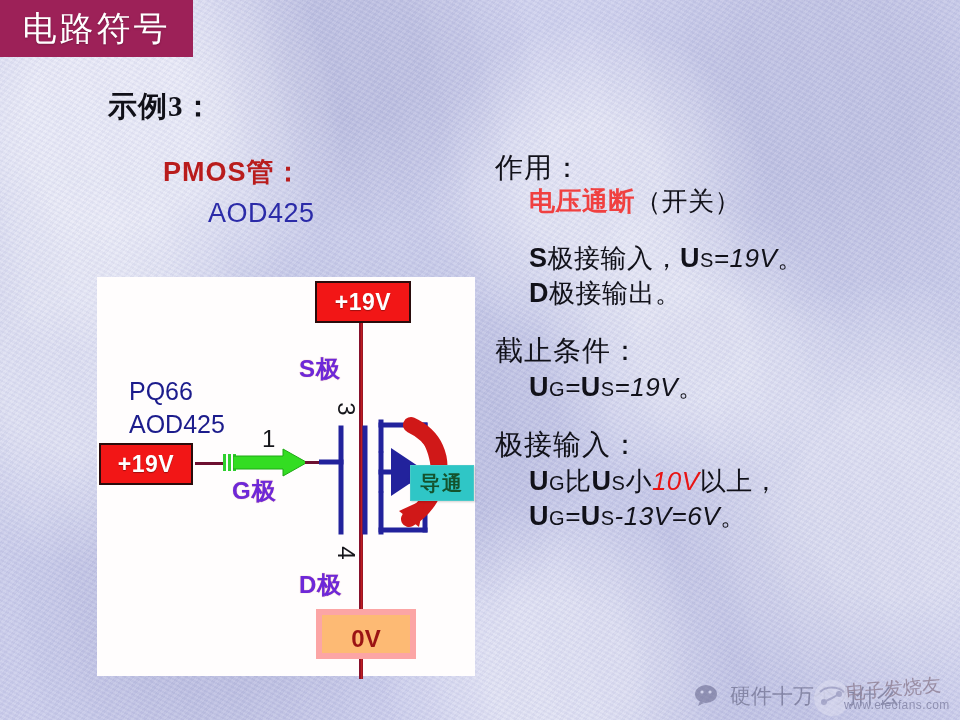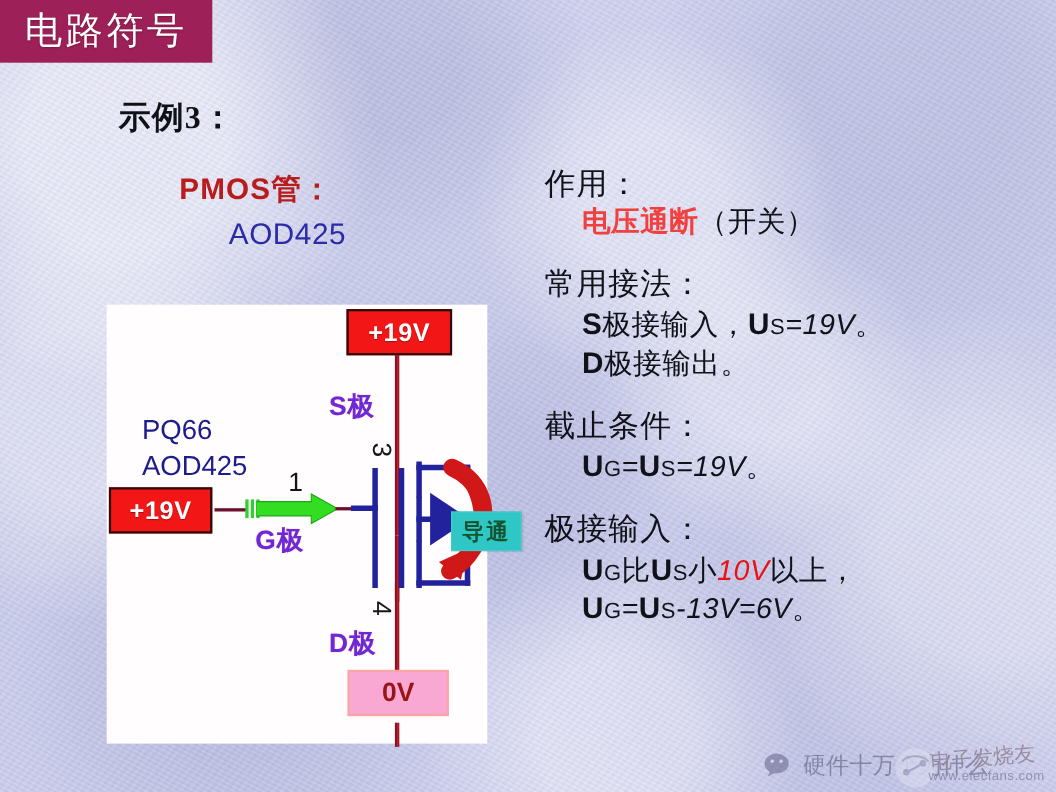--- a/index.html
+++ b/index.html
@@ -81,40 +81,40 @@
   .blk .sub.tight{margin-top:2px;}
   .red{color:#f04040;font-weight:bold;}
   .red-strong{color:#e81414;font-weight:bold;}
   .symu{font-family:"Liberation Sans","DejaVu Sans",sans-serif;font-weight:bold;font-size:27px;}
   .subsc{font-family:"Liberation Sans","DejaVu Sans",sans-serif;font-size:20px;font-weight:normal;}
   .plain{font-family:"Liberation Sans","DejaVu Sans",sans-serif;font-weight:normal;font-style:italic;}
 
   
   #diagram-panel{
     left:97px;top:277px;width:346px;height:399px;
-    background:#fffdfd;z-index:4;
+    background:#fffdfd;z-index:4;padding-left:32px;
   }
   .d{position:absolute;}
 
   
   .wire-v{background:linear-gradient(90deg,#7e1030,#9c1020 45%,#c02020 60%,#8c1028);}
   .wire-h{background:#6d1030;}
 
   
   .vbox{
     position:absolute;background:#f21616;border:2px solid #2a0c0c;
     color:#fff;font-family:"Liberation Sans","DejaVu Sans",sans-serif;
     font-weight:bold;display:flex;align-items:center;justify-content:center;
     font-size:23px;letter-spacing:.5px;
     text-shadow:0 1px 1px rgba(0,0,0,.35);
   }
   .vbox-zero{
-    position:absolute;background:#f9a8d4;border:2px solid #fca5a5;
+    position:absolute;background:#fdba74;border:6px solid #fca5a5;
     color:#9b1414;font-family:"Liberation Sans","DejaVu Sans",sans-serif;
-    font-weight:bold;display:flex;align-items:center;justify-content:center;
+    font-weight:bold;display:flex;align-items:flex-end;justify-content:center;
     font-size:24px;
   }
   .ref{
     position:absolute;color:#1c1c8c;
     font-family:"Liberation Sans","DejaVu Sans",sans-serif;font-size:25px;
   }
   .pinlabel{
     position:absolute;color:#15151a;
     font-family:"Liberation Sans","DejaVu Sans",sans-serif;font-size:24px;
   }
@@ -174,21 +174,20 @@
 <div id="right-col" class="layer">
 
   <div class="blk">
     <div class="head">作用：</div>
     <div class="sub">
       <span class="red">电压通断</span><span>（开关）</span>
     </div>
   </div>
 
   <div class="blk">
-    <div class="head">常用接法：</div>
     <div class="sub tight">
       <span class="symu">S</span><span>极接输入，</span><span class="symu">U</span><span class="subsc">S</span><span class="plain">=19V</span><span>。</span>
     </div>
     <div class="sub">
       <span class="symu">D</span><span>极接输出。</span>
     </div>
   </div>
 
   <div class="blk">
     <div class="head">截止条件：</div>

